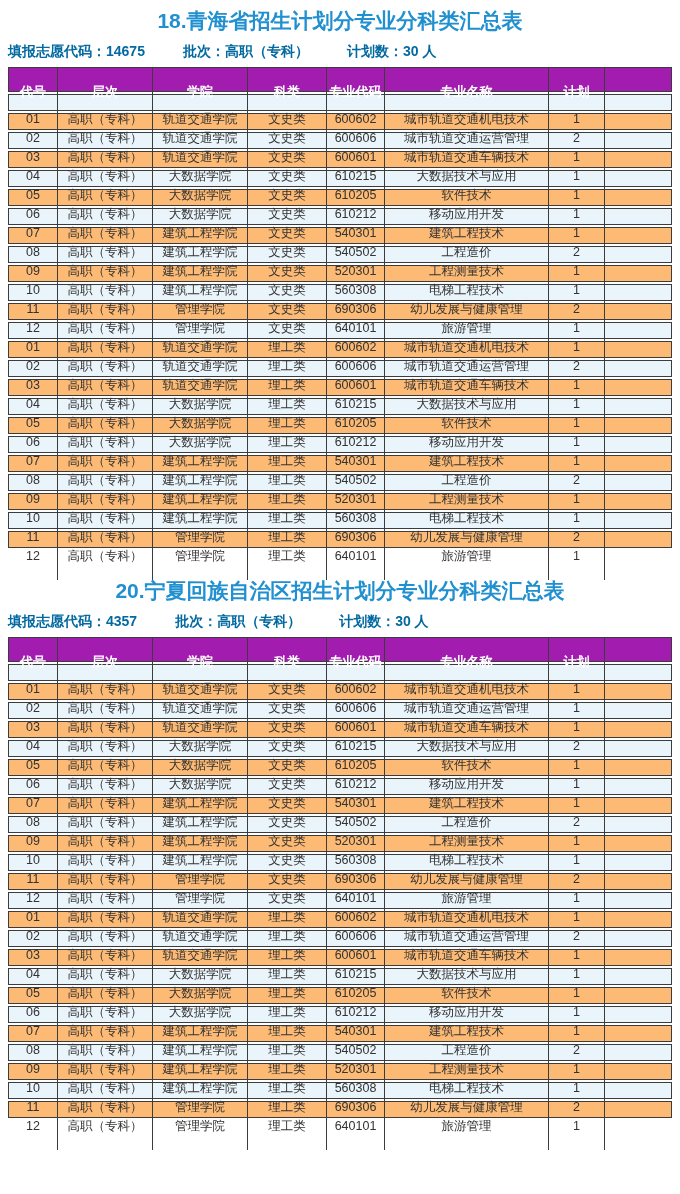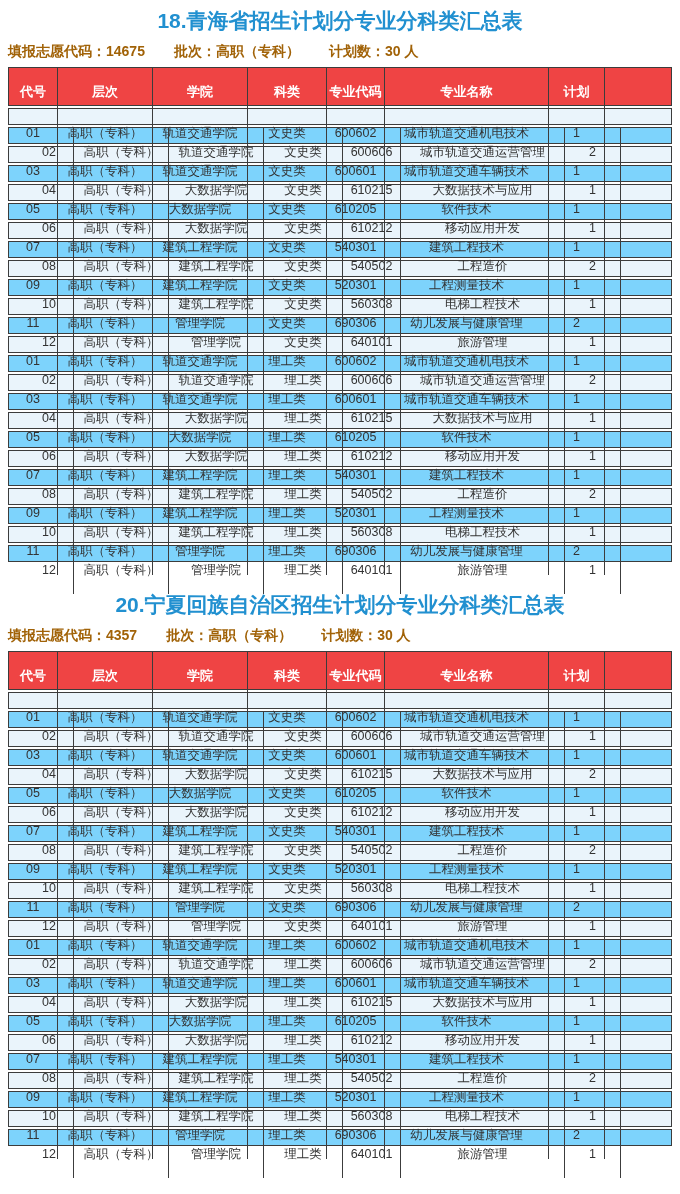--- a/index.html
+++ b/index.html
@@ -18,25 +18,25 @@
   .title {
     text-align: center;
     font-size: 21px;
     font-weight: bold;
     color: #2190d0;
     line-height: 26px;
   }
 
   .info-line {
     display: flex;
-    gap: 29px;
+    gap: 38px;
     margin: 9px 0 6px 0;
     font-size: 14px;
     font-weight: bold;
-    color: #a16207;
+    color: #0369a1;
     white-space: nowrap;
   }
 
   .grid {
     display: grid;
     grid-template-columns: 49px 95px 95px 79px 58px 164px 56px 1fr;
     width: 664px;
     border: 1px solid #3c3c3c;
     margin-bottom: 2px;
   }
@@ -44,31 +44,31 @@
     display: flex;
     align-items: center;
     justify-content: center;
     border-right: 1px solid #3c3c3c;
     overflow: hidden;
     white-space: nowrap;
   }
   .cell:last-child { border-right: none; margin-top: 48px; }
 
   .header-row {
-    height: 39px;
-    background: #ef4444;
+    height: 25px;
+    background: #a21caf;
   }
   .header-row .cell {
     color: #ffffff;
     font-weight: bold;
     font-size: 13px;
   }
 
   .data-row { height: 17px; background: #eaf4fb; }
-  .data-row.alt { background: #7dd3fc; padding-left: 16px; }
+  .data-row.alt { background: #fdba74; }
   .data-row .cell {
     font-size: 12.5px;
     color: #333333;
   }
 </style>
 </head>
 <body>
 
 <div class="page">
 

